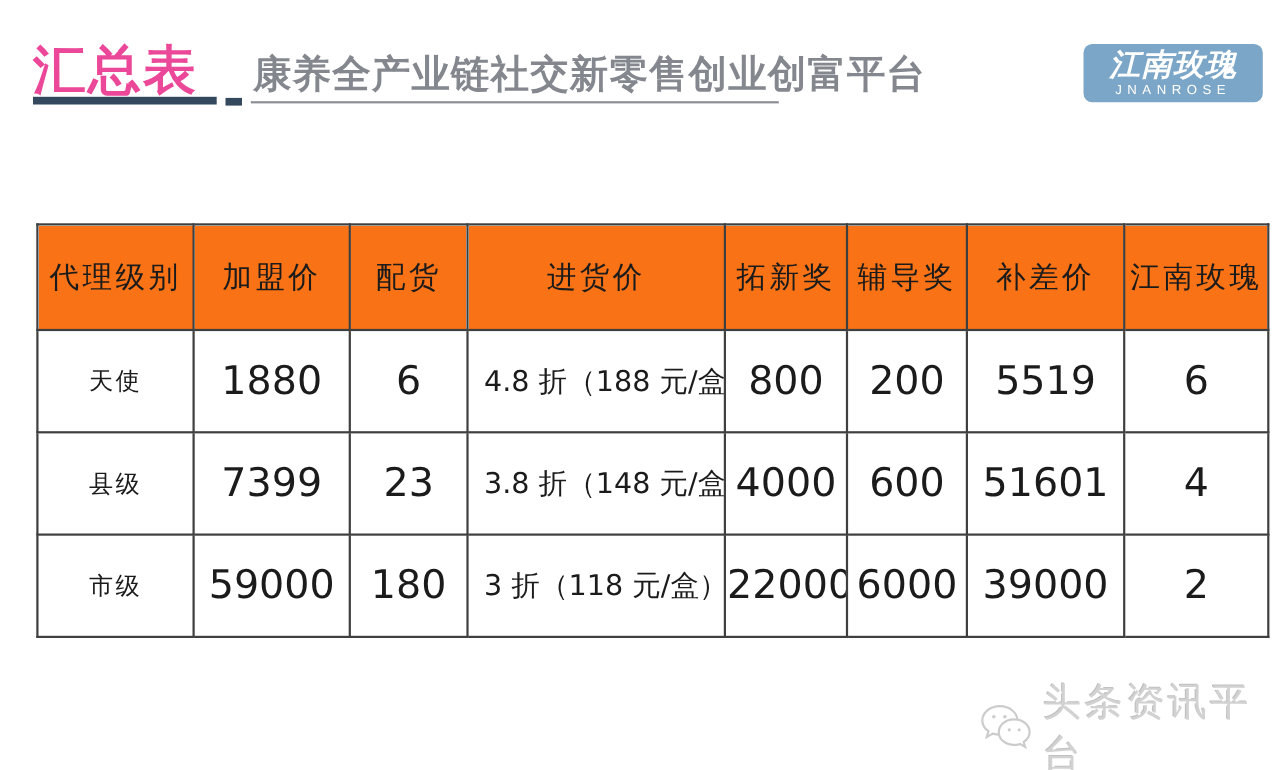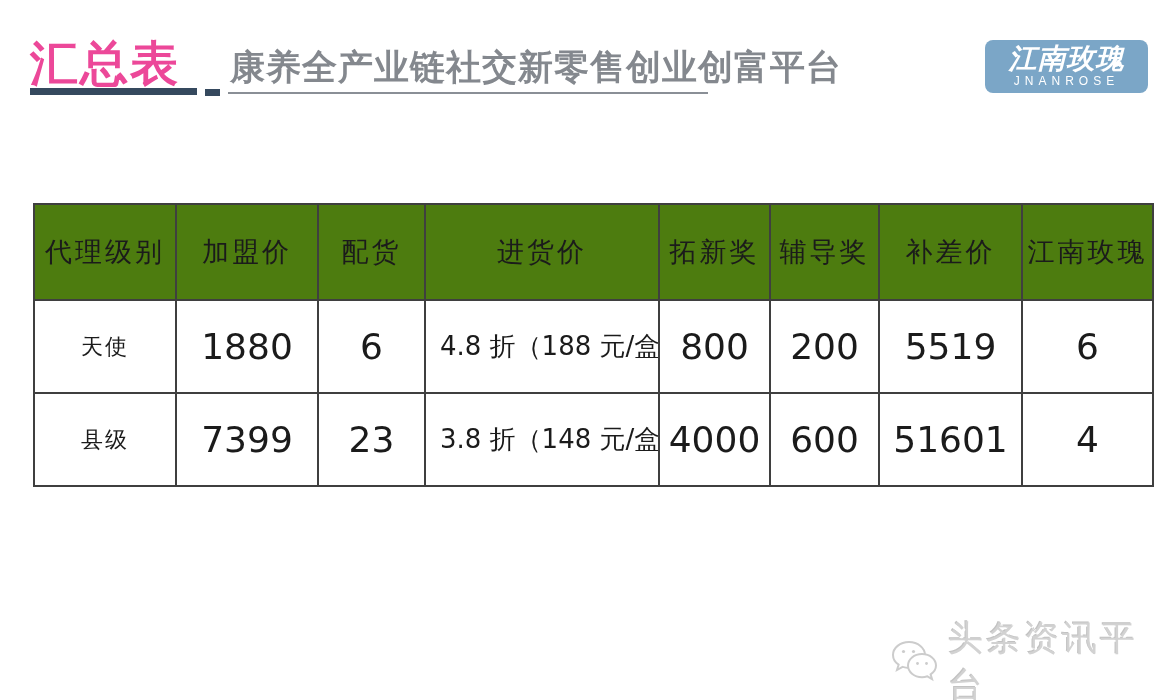--- a/index.html
+++ b/index.html
@@ -48,21 +48,21 @@
   table.summary col.c3{width:234px}
   table.summary col.c4{width:111px}
   table.summary col.c5{width:109px}
   table.summary col.c6{width:143px}
   table.summary col.c7{width:131px}
   table.summary th, table.summary td{
     border:2px solid #3f3f3f;text-align:center;vertical-align:middle;
     color:#1b1b1b;overflow:hidden;white-space:nowrap;
   }
   table.summary th{
-    background:#4d7c0f;height:92px;font-weight:400;
+    background:#f97316;height:92px;font-weight:400;
     font-family:Liberation Serif, serif;
     font-size:27px;letter-spacing:3px;
   }
   table.summary td{
     height:89px;font-size:36px;
     font-family:"DejaVu Sans","Liberation Sans",sans-serif;
   }
   table.summary tr.r3 td{height:103px;}
   table.summary td.level{
     font-family:"Liberation Serif","DejaVu Serif",serif;font-size:22px;letter-spacing:2px;
@@ -134,20 +134,30 @@
     <tr class="r1">
       <td class="level">县级</td>
       <td>7399</td>
       <td>23</td>
       <td class="price">3.8 折（148 元/盒）</td>
       <td>4000</td>
       <td>600</td>
       <td>51601</td>
       <td>4</td>
     </tr>
+    <tr class="r2">
+      <td class="level">市级</td>
+      <td>59000</td>
+      <td>180</td>
+      <td class="price">3 折（118 元/盒）</td>
+      <td>22000</td>
+      <td>6000</td>
+      <td>39000</td>
+      <td>2</td>
+    </tr>
   </tbody>
 </table>
 
 <div class="watermark">
   <svg class="wm-icon" viewBox="0 0 52 52">
     <g fill="none" stroke="#cccccc" stroke-width="2">
       <path d="M21 6 C12 6 5 12 5 19 c0 4 2.2 7.4 5.6 9.7 L9 34 l5.6-3.1 c2 .6 4.2 1 6.4 1 9 0 16-6.2 16-13 S30 6 21 6 Z" fill="#ffffff"></path>
       <path d="M34 18 c-8 0-14 5.2-14 11.6 0 6.4 6 11.6 14 11.6 1.9 0 3.7-.3 5.4-.9 L44 43 l-1.4-4.6 c3.3-2.1 5.4-5.3 5.4-8.8 C48 23.2 42 18 34 18 Z" fill="#ffffff"></path>
     </g>
     <g fill="#cccccc">

